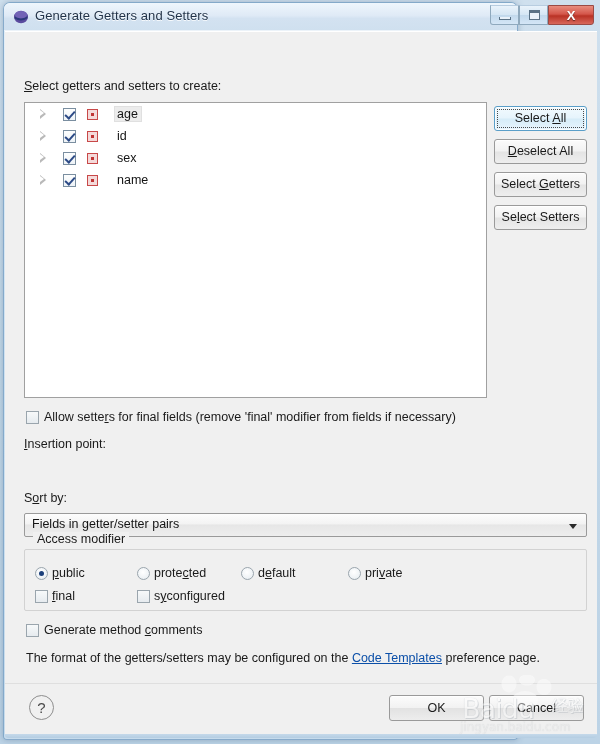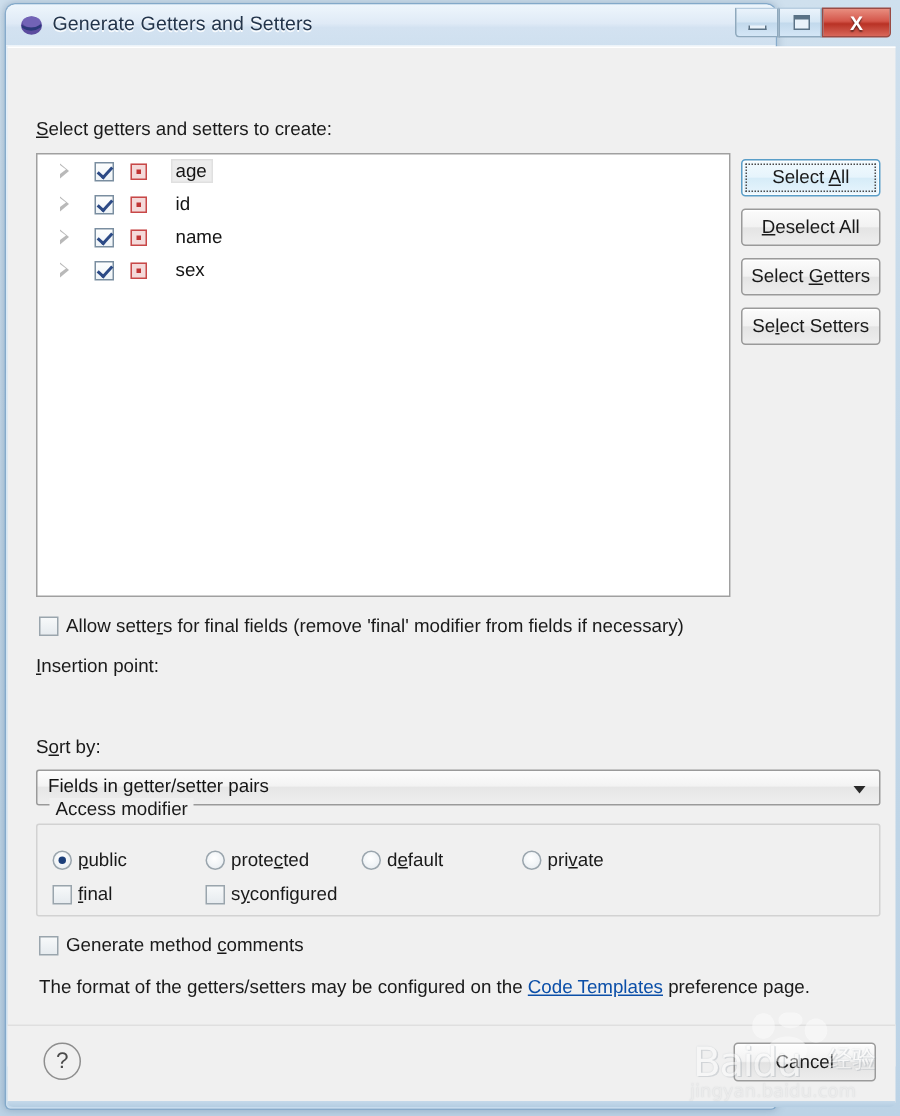--- a/index.html
+++ b/index.html
@@ -443,29 +443,29 @@
           <span class="cb checked"></span>
           <span class="field-icon"></span>
           <span class="tree-label">id</span>
         </div>
         <div class="tree-row">
           <span class="twisty">
             <span class="inner"></span>
           </span>
           <span class="cb checked"></span>
           <span class="field-icon"></span>
-          <span class="tree-label">name</span>
+          <span class="tree-label">sex</span>
         </div>
         <div class="tree-row">
           <span class="twisty">
             <span class="inner"></span>
           </span>
           <span class="cb checked"></span>
           <span class="field-icon"></span>
-          <span class="tree-label">sex</span>
+          <span class="tree-label">name</span>
         </div>
       </div>
 
     <div id="side-buttons">
         <div class="sidebtn focused" style="top: 74px;"><span><span>Select </span><u>A</u><span>ll</span></span><span class="focusring"></span></div>
         <div class="sidebtn" style="top: 107px;"><span><span></span><u>D</u><span>eselect All</span></span></div>
         <div class="sidebtn" style="top: 140px;"><span><span>Select </span><u>G</u><span>etters</span></span></div>
         <div class="sidebtn" style="top: 173px;"><span><span>Se</span><u>l</u><span>ect Setters</span></span></div>
       </div>
 
@@ -514,20 +514,21 @@
       <span>The format of the getters/setters may be configured on the </span><span class="link">Code Templates</span><span> preference page.</span>
     </div>
 
     <i id="info-icon">i</i>
     <div class="lbl" style="left:42px; top:655px;">8 of 8 selected.</div>
 
   </div>
 
   <div id="buttonbar"></div>
   <div id="help-btn">?</div>
+  <div class="dlgbtn" id="btn-ok">OK</div>
   <div class="dlgbtn" id="btn-cancel">Cancel</div>
 
   <div id="footer-edge"></div>
 
   <div id="watermark">
     <svg id="wm-paw" width="56" height="34" viewBox="0 0 56 34">
       <ellipse cx="12" cy="9" rx="7.5" ry="8.5" fill="#ffffff"></ellipse>
       <ellipse cx="30" cy="5" rx="8" ry="5.5" fill="#ffffff"></ellipse>
       <ellipse cx="47" cy="12" rx="7.5" ry="8" fill="#ffffff"></ellipse>
       <ellipse cx="28" cy="25" rx="13" ry="9" fill="#ffffff"></ellipse>

